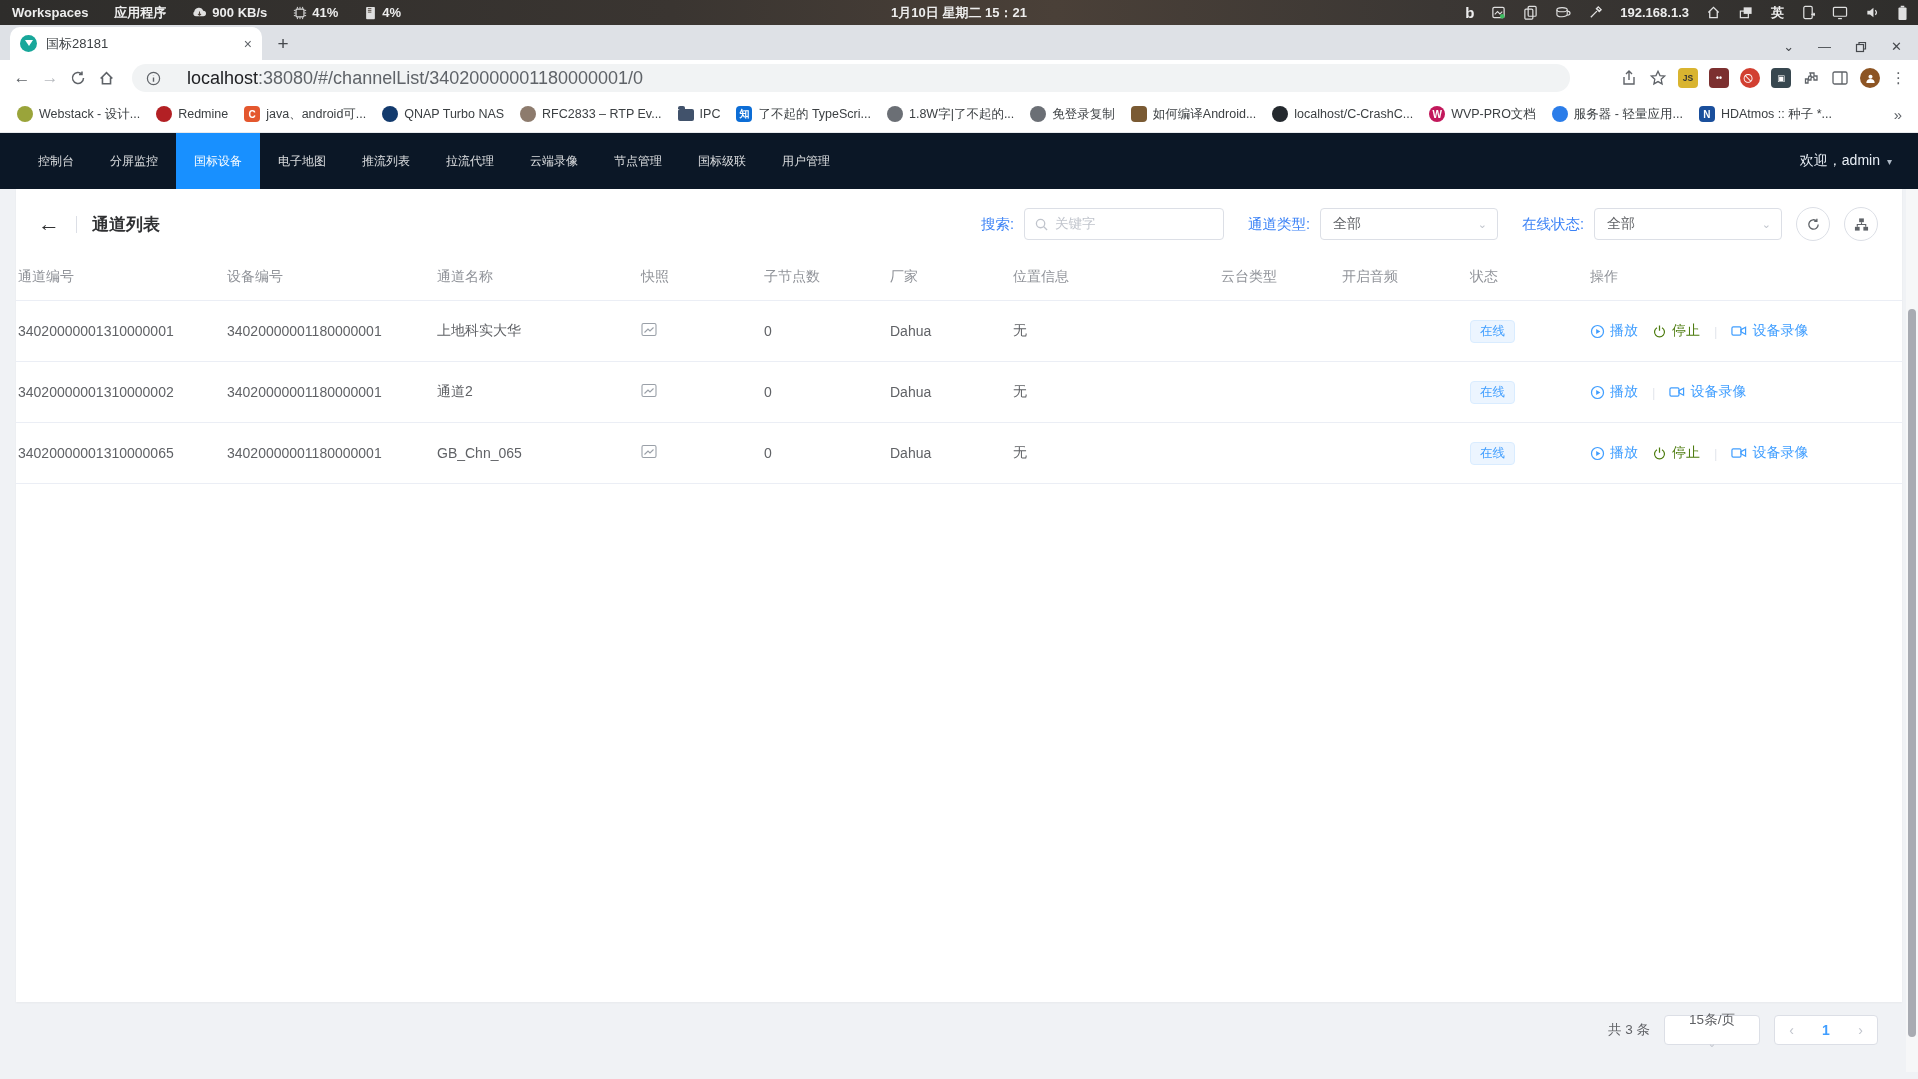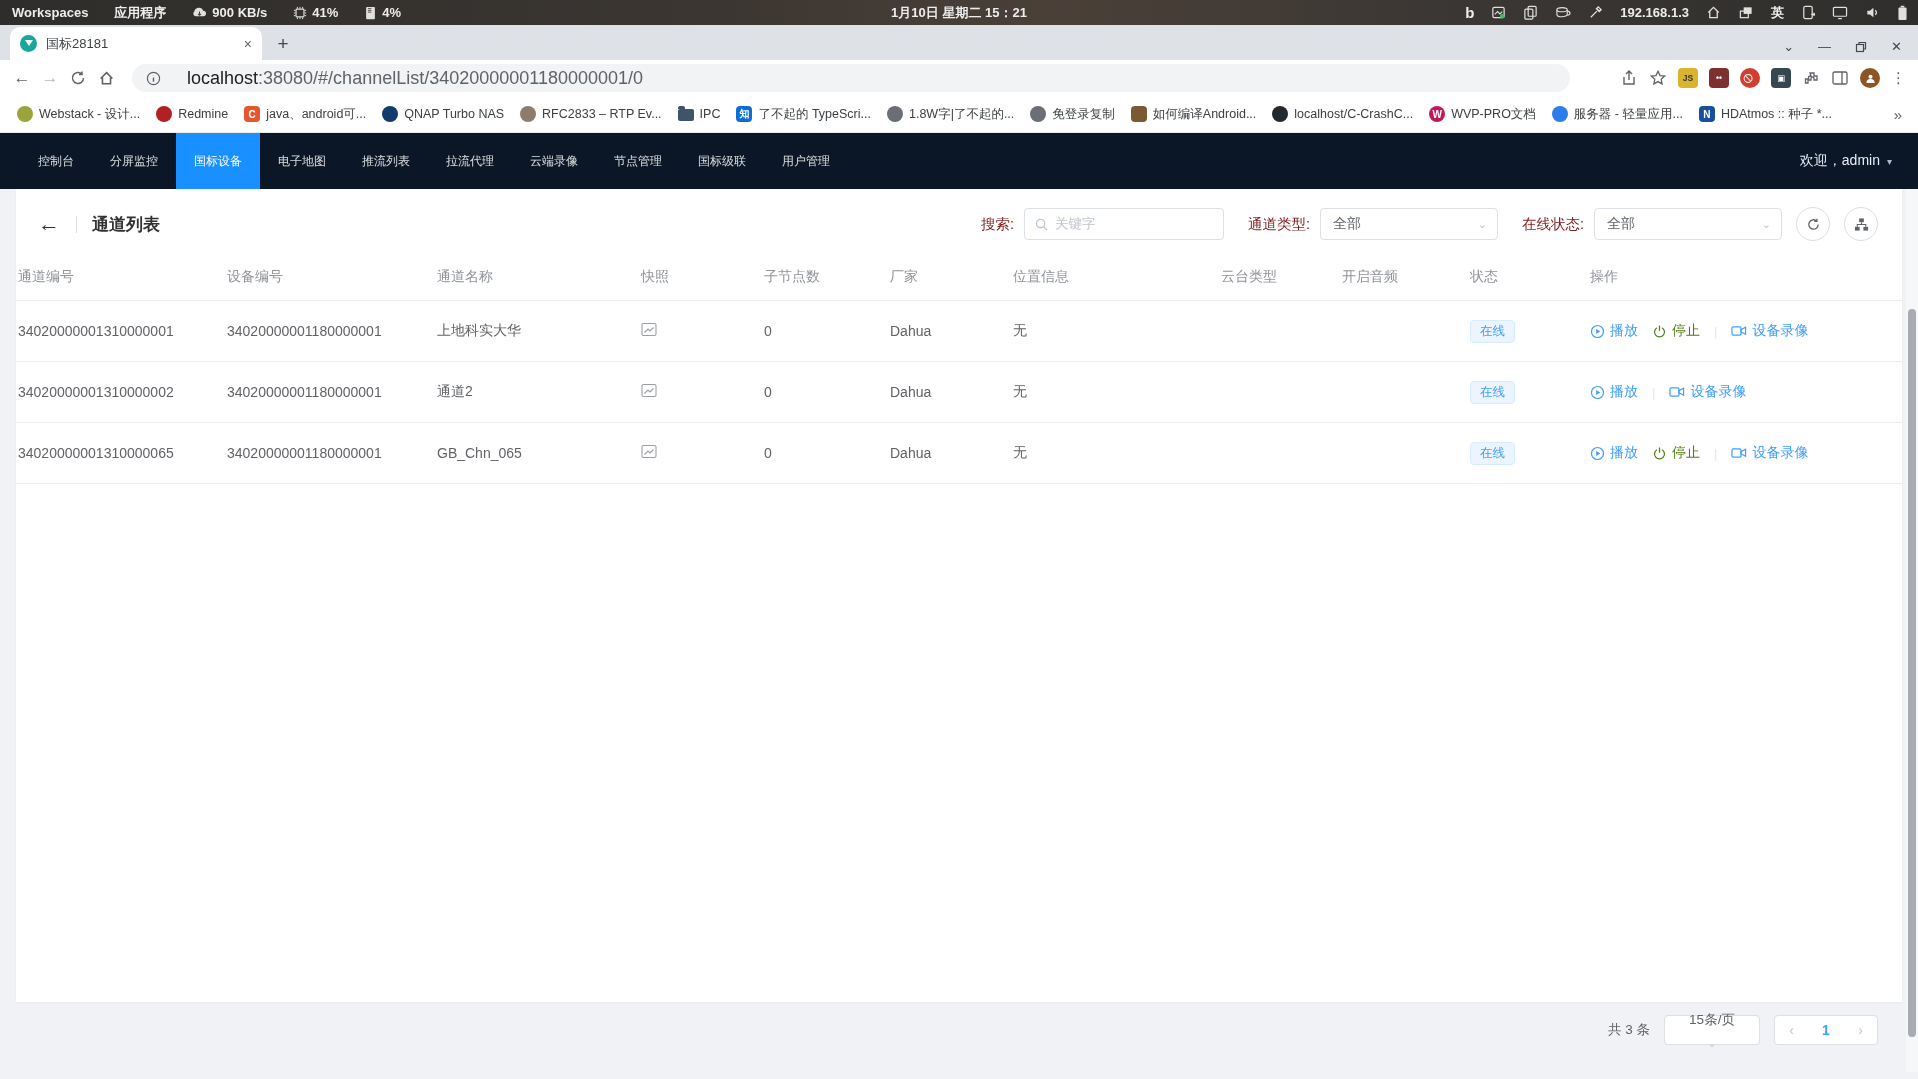--- a/index.html
+++ b/index.html
@@ -58,21 +58,21 @@
   .nav-caret{font-size:10px;color:#aeb9c6;}
   
   .content{position:relative;height:883px;background:#f0f2f5;}
   .panel{position:absolute;left:16px;top:0;width:1886px;height:813px;background:#fff;
     box-shadow:0 1px 2px rgba(0,0,0,.04);}
   .title-row{height:58px;display:flex;align-items:center;padding:12px 24px 0 22px;}
   .back-arrow{font-size:22px;color:#303133;line-height:1;cursor:pointer;}
   .title-sep{width:1px;height:17px;background:#dcdfe6;margin:0 15px 0 16px;}
   .page-title{font-size:17px;font-weight:700;color:#303133;}
   .filters{margin-left:auto;display:flex;align-items:center;}
-  .f-label{font-size:14.5px;color:#7f1d1d;margin:0 10px 0 24px;white-space:nowrap;}
+  .f-label{font-size:14.5px;color:#3b82f6;margin:0 10px 0 24px;white-space:nowrap;}
   .f-input{width:200px;height:32px;border:1px solid #dcdfe6;border-radius:4px;background:#fff;
     display:flex;align-items:center;padding:0 10px;gap:7px;}
   .f-input .ph{font-size:13.5px;color:#c0c4cc;}
   .f-select{height:32px;border:1px solid #dcdfe6;border-radius:4px;background:#fff;display:flex;
     align-items:center;justify-content:space-between;padding:0 10px 0 12px;font-size:14px;color:#606266;}
   .f-select .chev{color:#c0c4cc;font-size:11px;}
   .w178{width:178px;} .w188{width:188px;}
   .circle-btn{width:34px;height:34px;border-radius:50%;border:1px solid #dcdfe6;background:#fff;
     display:flex;align-items:center;justify-content:center;color:#5f6368;margin-left:14px;cursor:pointer;}
   

